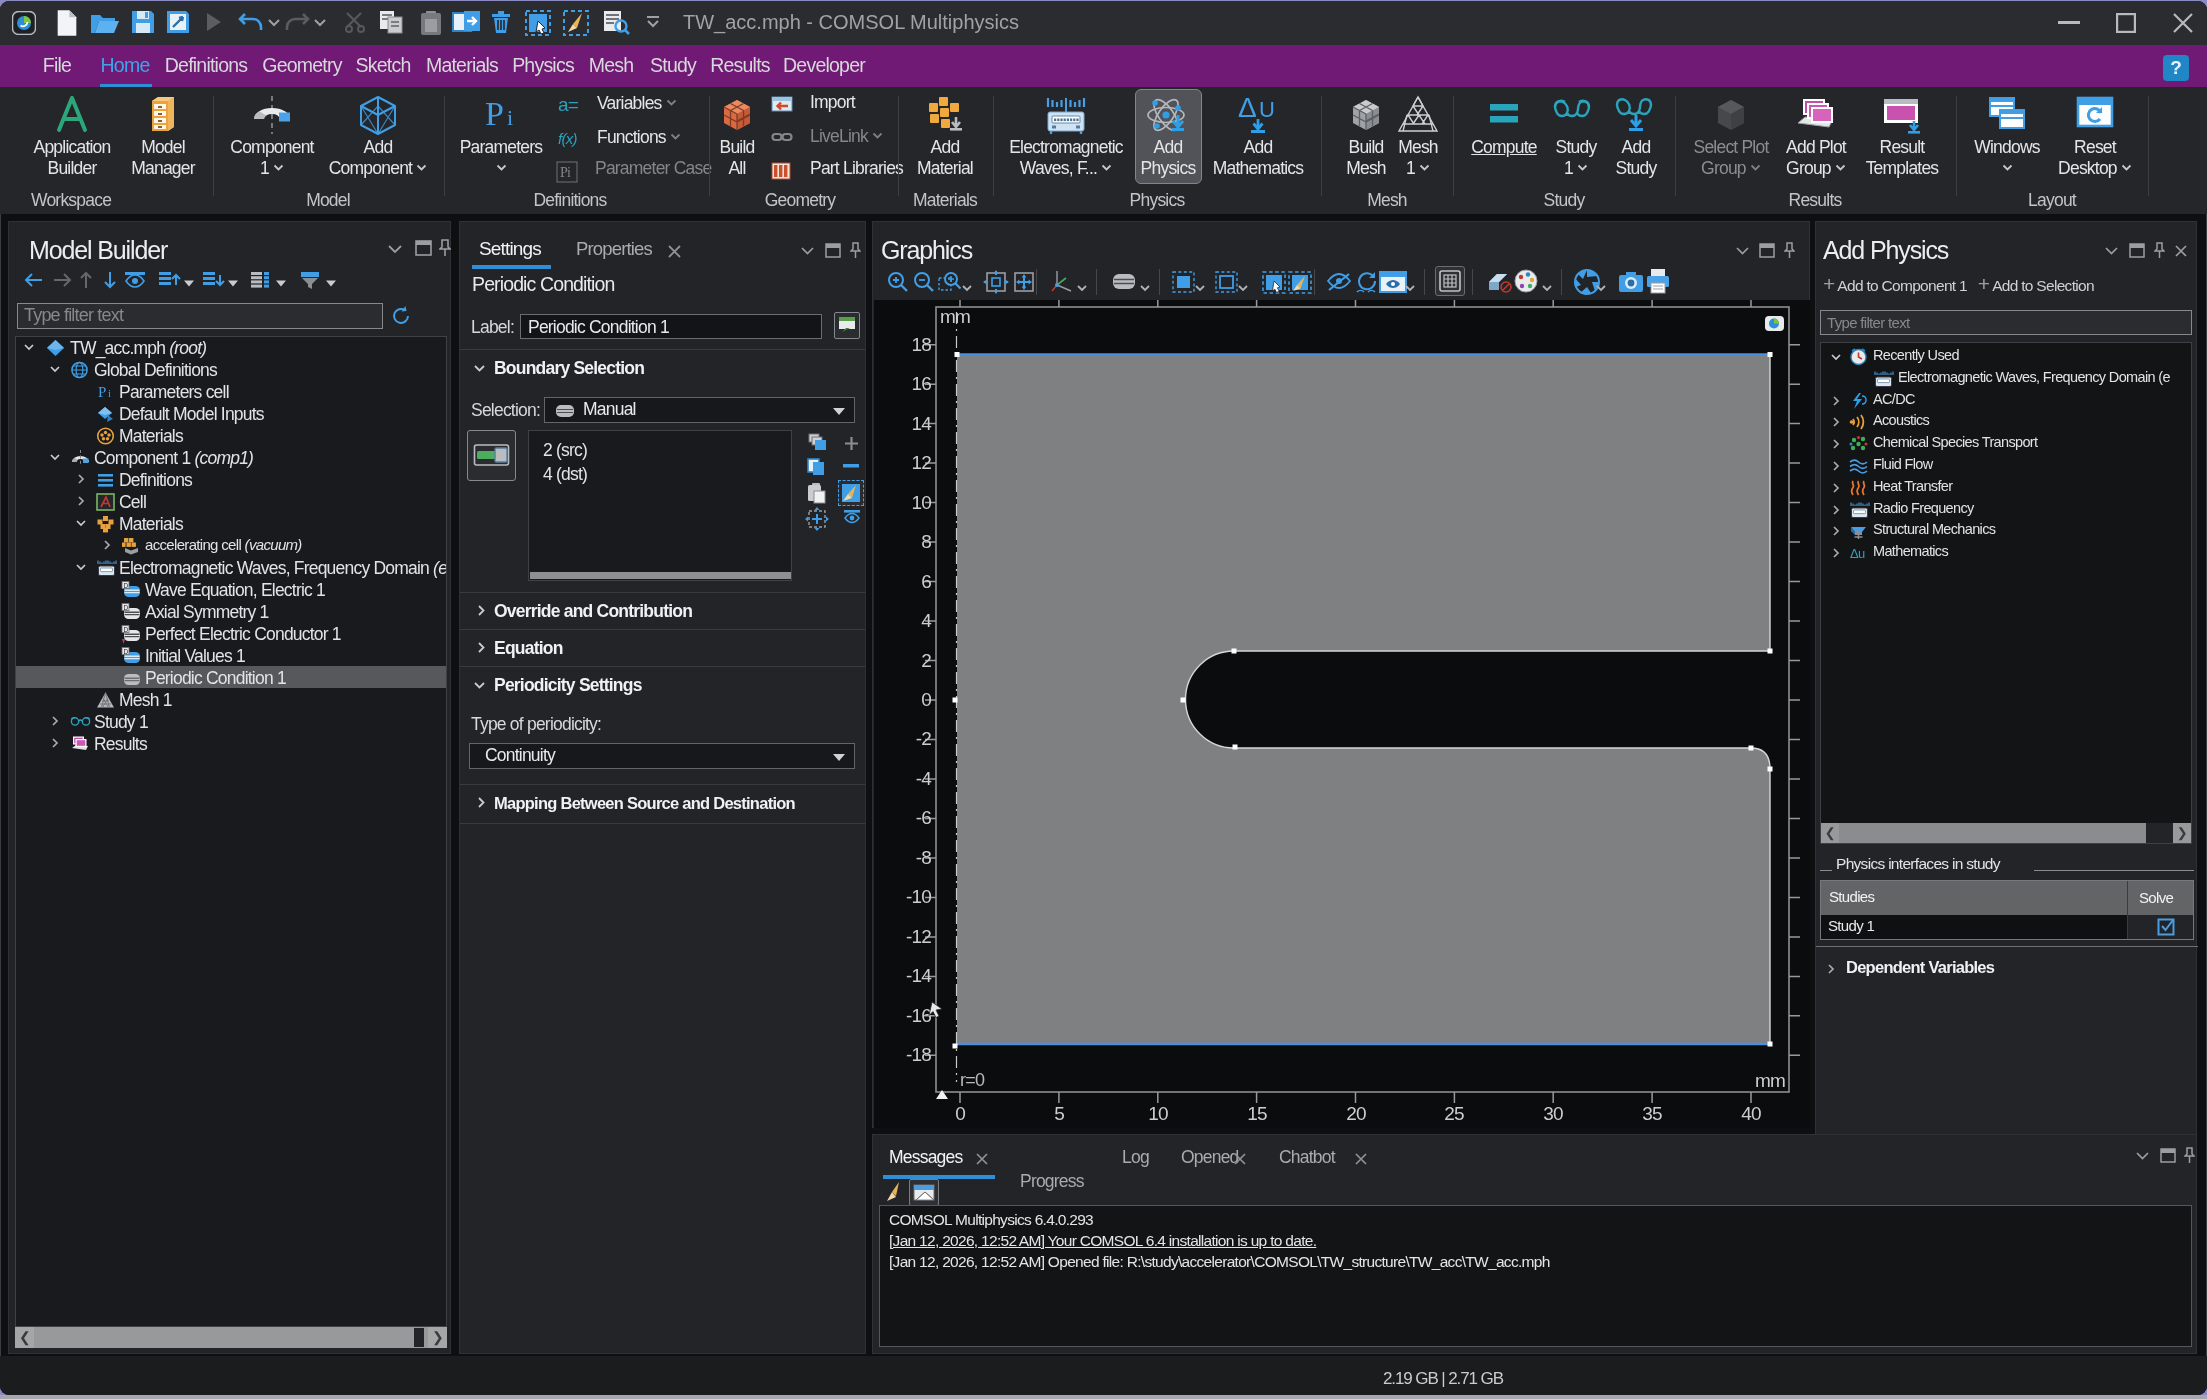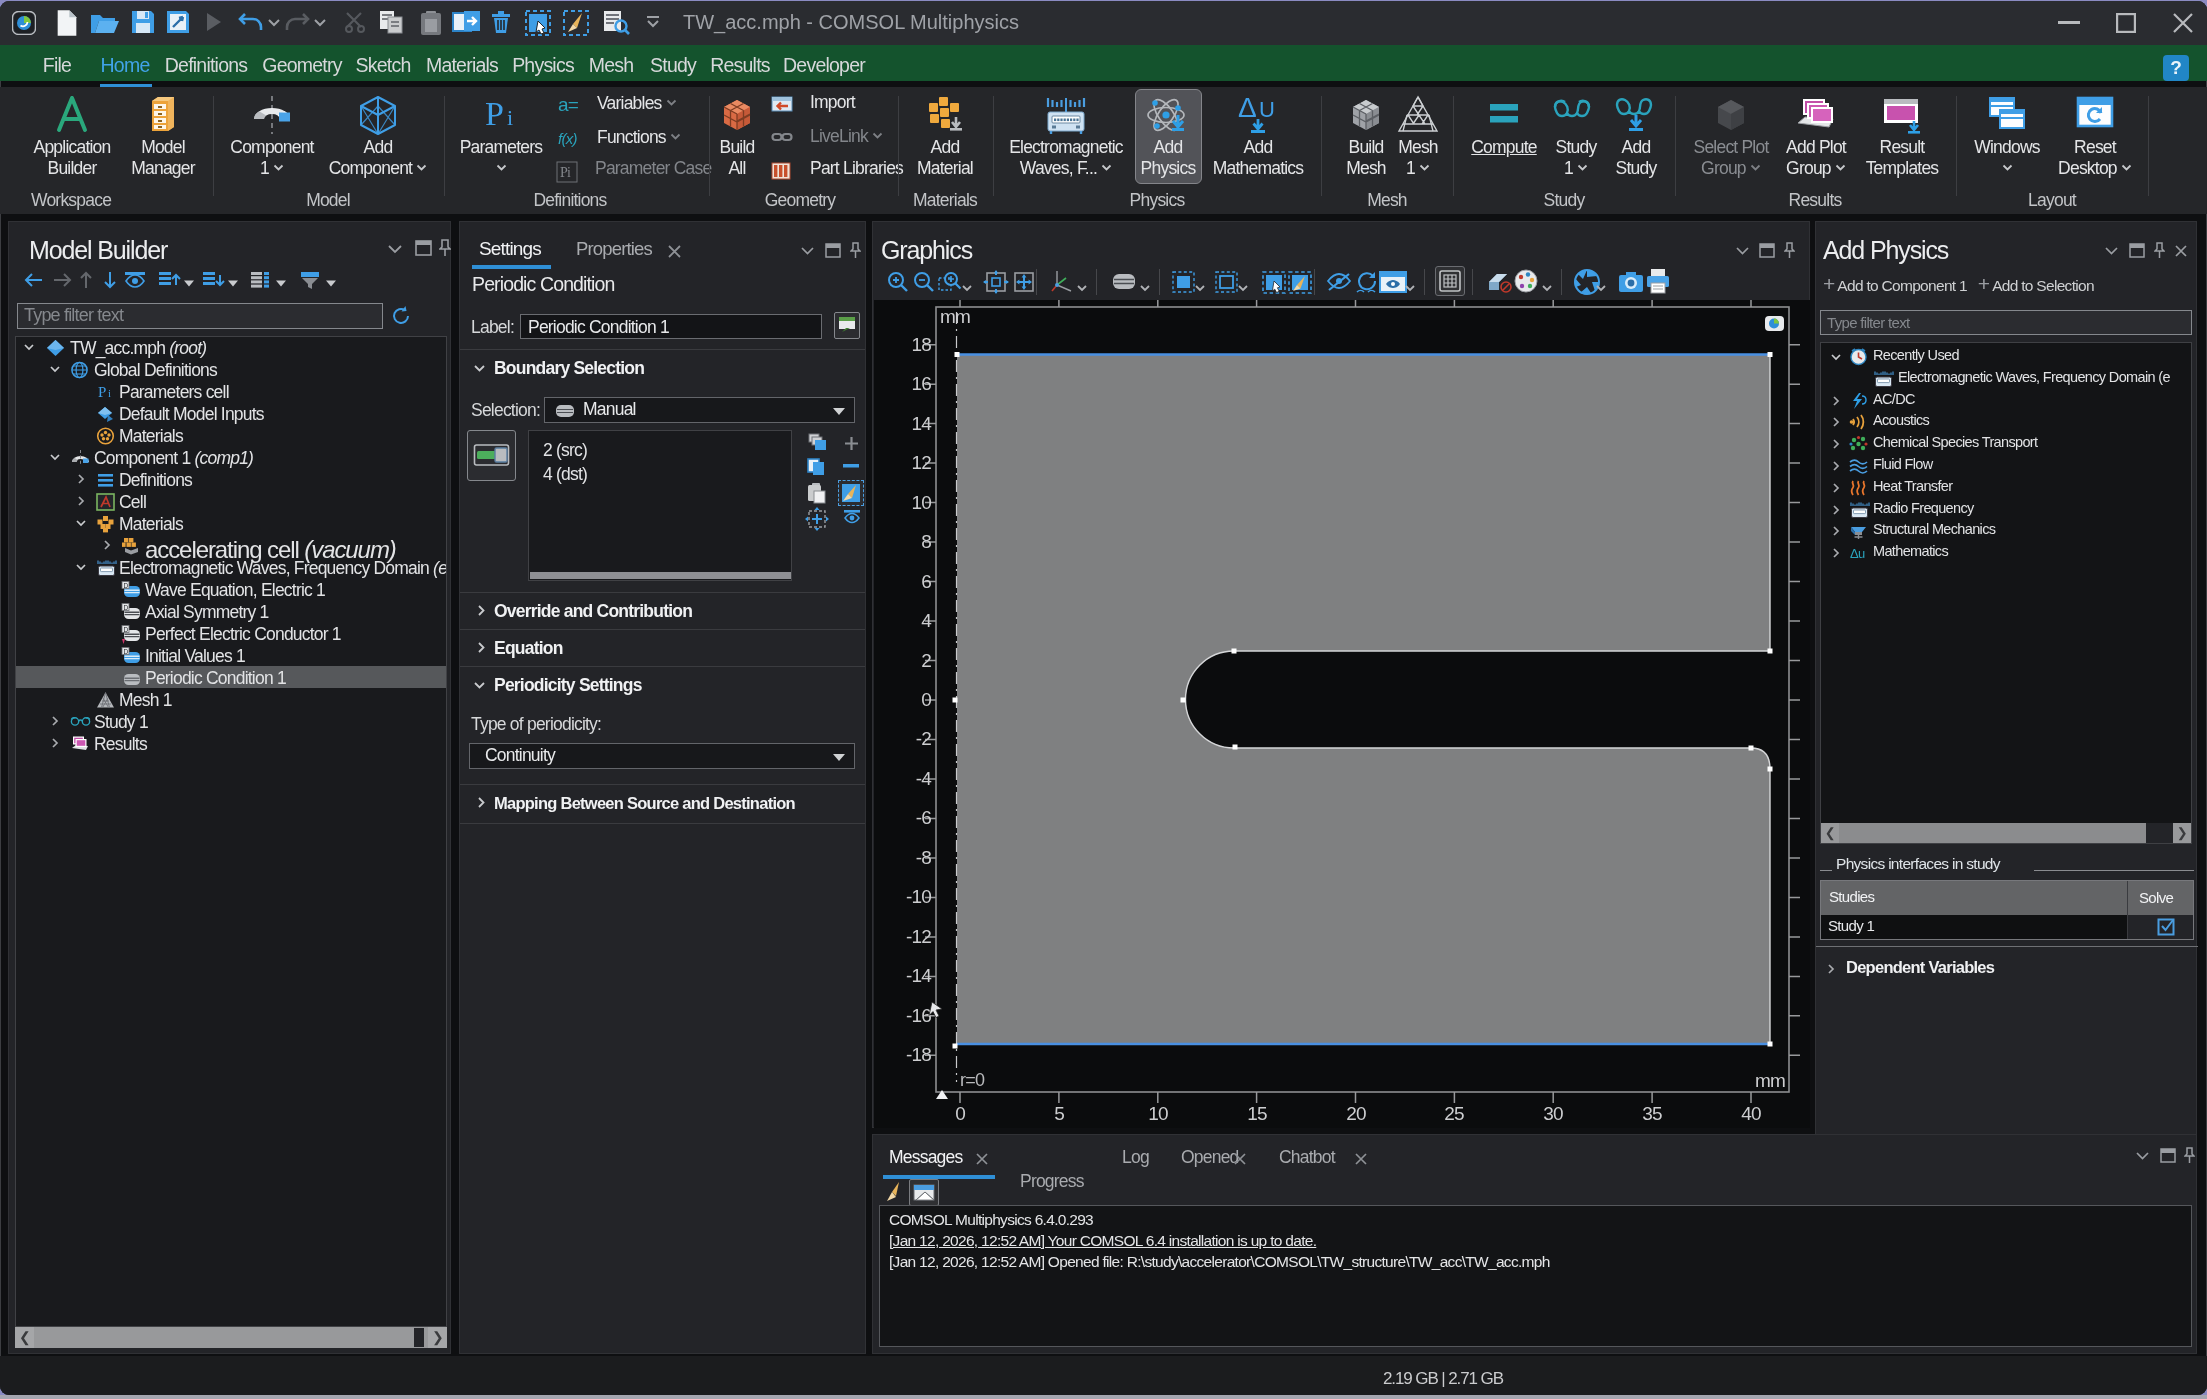--- a/index.html
+++ b/index.html
@@ -2,21 +2,21 @@
 <html><head>
 <meta charset="utf-8">
 <style>
 * { margin:0; padding:0; box-sizing:border-box; }
 html,body { width:2207px; height:1399px; overflow:hidden; }
 body { background:#8a8bc2; font-family:"Liberation Sans", sans-serif; }
 #win { position:absolute; left:0; top:1px; width:2207px; height:1394px; background:#0e0f11; border-radius:9px; overflow:hidden; box-shadow: inset 0 0 0 1px #3c3d41; }
 #taskline { position:absolute; left:0; bottom:0; width:2207px; height:4px; background:#a5a6b0; }
 .abs { position:absolute; }
 #titlebar { position:absolute; left:0; top:0; width:2207px; height:44px; background:#2a2c30; }
-#menubar { position:absolute; left:0; top:44px; width:2207px; height:36px; background:#14532d; }
+#menubar { position:absolute; left:0; top:44px; width:2207px; height:42px; background:#701a75; }
 #ribbon { position:absolute; left:0; top:86px; width:2207px; height:127px; background:#252629; }
 .panel { position:absolute; background:#232428; border:1px solid #303135; }
 #p-tree { left:8px; top:220px; width:443px; height:1133px; }
 #p-set  { left:459px; top:220px; width:407px; height:1133px; }
 #p-gfx  { left:872px; top:220px; width:938px; height:907px; }
 #p-phys { left:1815px; top:220px; width:382px; height:921px; }
 #p-msg  { left:872px; top:1133px; width:1325px; height:220px; }
 #statusbar { position:absolute; left:0; top:1355px; width:2207px; height:40px; background:#1b1c1e; }
 .ptitle { font-size:25px; color:#ecedef; letter-spacing:-0.3px; }
 .panel div, .panel text, #ribbon div { letter-spacing:-0.045em; }
@@ -622,21 +622,21 @@
 <div class="abs" style="left:105px;top:200px;"><svg width="21" height="18" viewBox="0 0 21 18">
             <g fill="#e8a23c">
               <rect x="3" y="1" width="4.4" height="4.4"></rect>
               <rect x="8" y="1" width="4.4" height="4.4"></rect>
               <rect x="5.5" y="5.5" width="4.4" height="4.4"></rect>
               <rect x="10.5" y="5.5" width="4.4" height="4.4"></rect>
               <rect x="1" y="5.5" width="3.6" height="4.4"></rect>
             </g>
             <path d="M4 11l6 2.5 7-2.5 0 4-7 2.5-6-2.5z" fill="#9a9da2"></path>
           </svg></div>
-<div class="abs" style="left:129px;top:199px;font-size:24px;color:#e2e3e5;white-space:nowrap;text-align:center;">accelerating cell <i>(vacuum)</i></div>
+<div class="abs" style="left:129px;top:199px;font-size:15px;color:#e2e3e5;white-space:nowrap;text-align:center;">accelerating cell <i>(vacuum)</i></div>
 <div class="abs" style="left:58px;top:223px;"><svg width="14" height="14" viewBox="0 0 14 14">
             <path d="M3 5l4 4 4-4" stroke="#c9cbce" stroke-width="1.7" fill="none"></path>
           </svg></div>
 <div class="abs" style="left:80px;top:222px;"><svg width="21" height="18" viewBox="0 0 21 18">
             <g stroke="#4a9de0" stroke-width="1.1">
               <path d="M2 5V1.6M4 5V2.6M6 5V3.6M8 5V2.6M10 5V1.6"></path>
               <path d="M12 5V1.6M14 5V2.6M16 5V3.6M18 5V2.6M20 5V1.6"></path>
             </g>
             <rect x="2.5" y="7" width="16" height="9.5" rx="1.6" fill="#d9e8f4" stroke="#39373f"></rect>
             <rect x="4.5" y="9" width="12" height="3.6" rx="0.8" fill="#fdfefe" stroke="#6a87a0" stroke-width="0.8"></rect>

